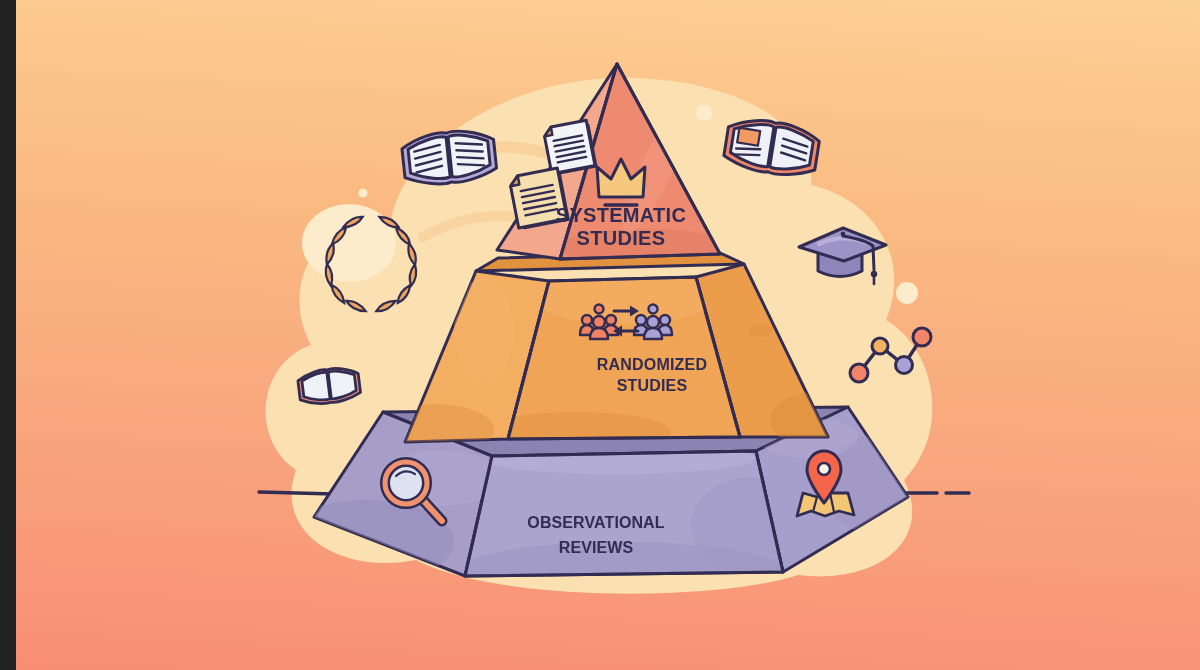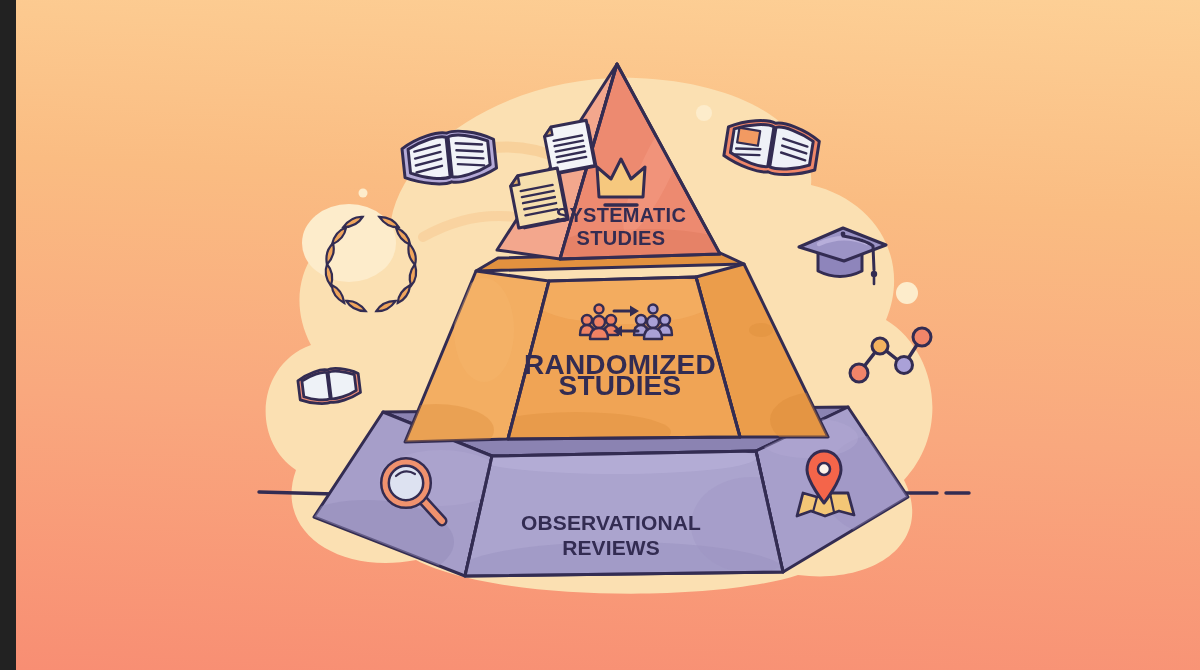--- a/index.html
+++ b/index.html
@@ -15,22 +15,22 @@
   .tier-label{
     position:absolute;
     text-align:center;
     font-weight:700;
     color:#332c52;
     z-index:5;
     pointer-events:none;
   }
   .tier-label span{display:block;}
   #label-top{left:505px;top:204px;width:200px;font-size:20px;line-height:23px;letter-spacing:.3px;}
-  #label-mid{left:504px;top:354px;width:200px;font-size:28px;line-height:21px;letter-spacing:.2px;}
-  #label-bottom{left:492px;top:510px;width:206px;font-size:21px;line-height:25px;letter-spacing:.1px;}
+  #label-mid{left:536px;top:354px;width:200px;font-size:16px;line-height:21px;letter-spacing:.2px;}
+  #label-bottom{left:477px;top:510px;width:206px;font-size:16px;line-height:25px;letter-spacing:.1px;}
 </style>
 </head>
 <body>
 
 <div class="stage">
 
 <svg width="1200" height="670" viewBox="0 0 1200 670">
   <defs>
     <path id="leaf" d="M-11,0 Q-1,-6 11,0 Q-1,6 -11,0 Z"></path>
     <g id="ppl">

